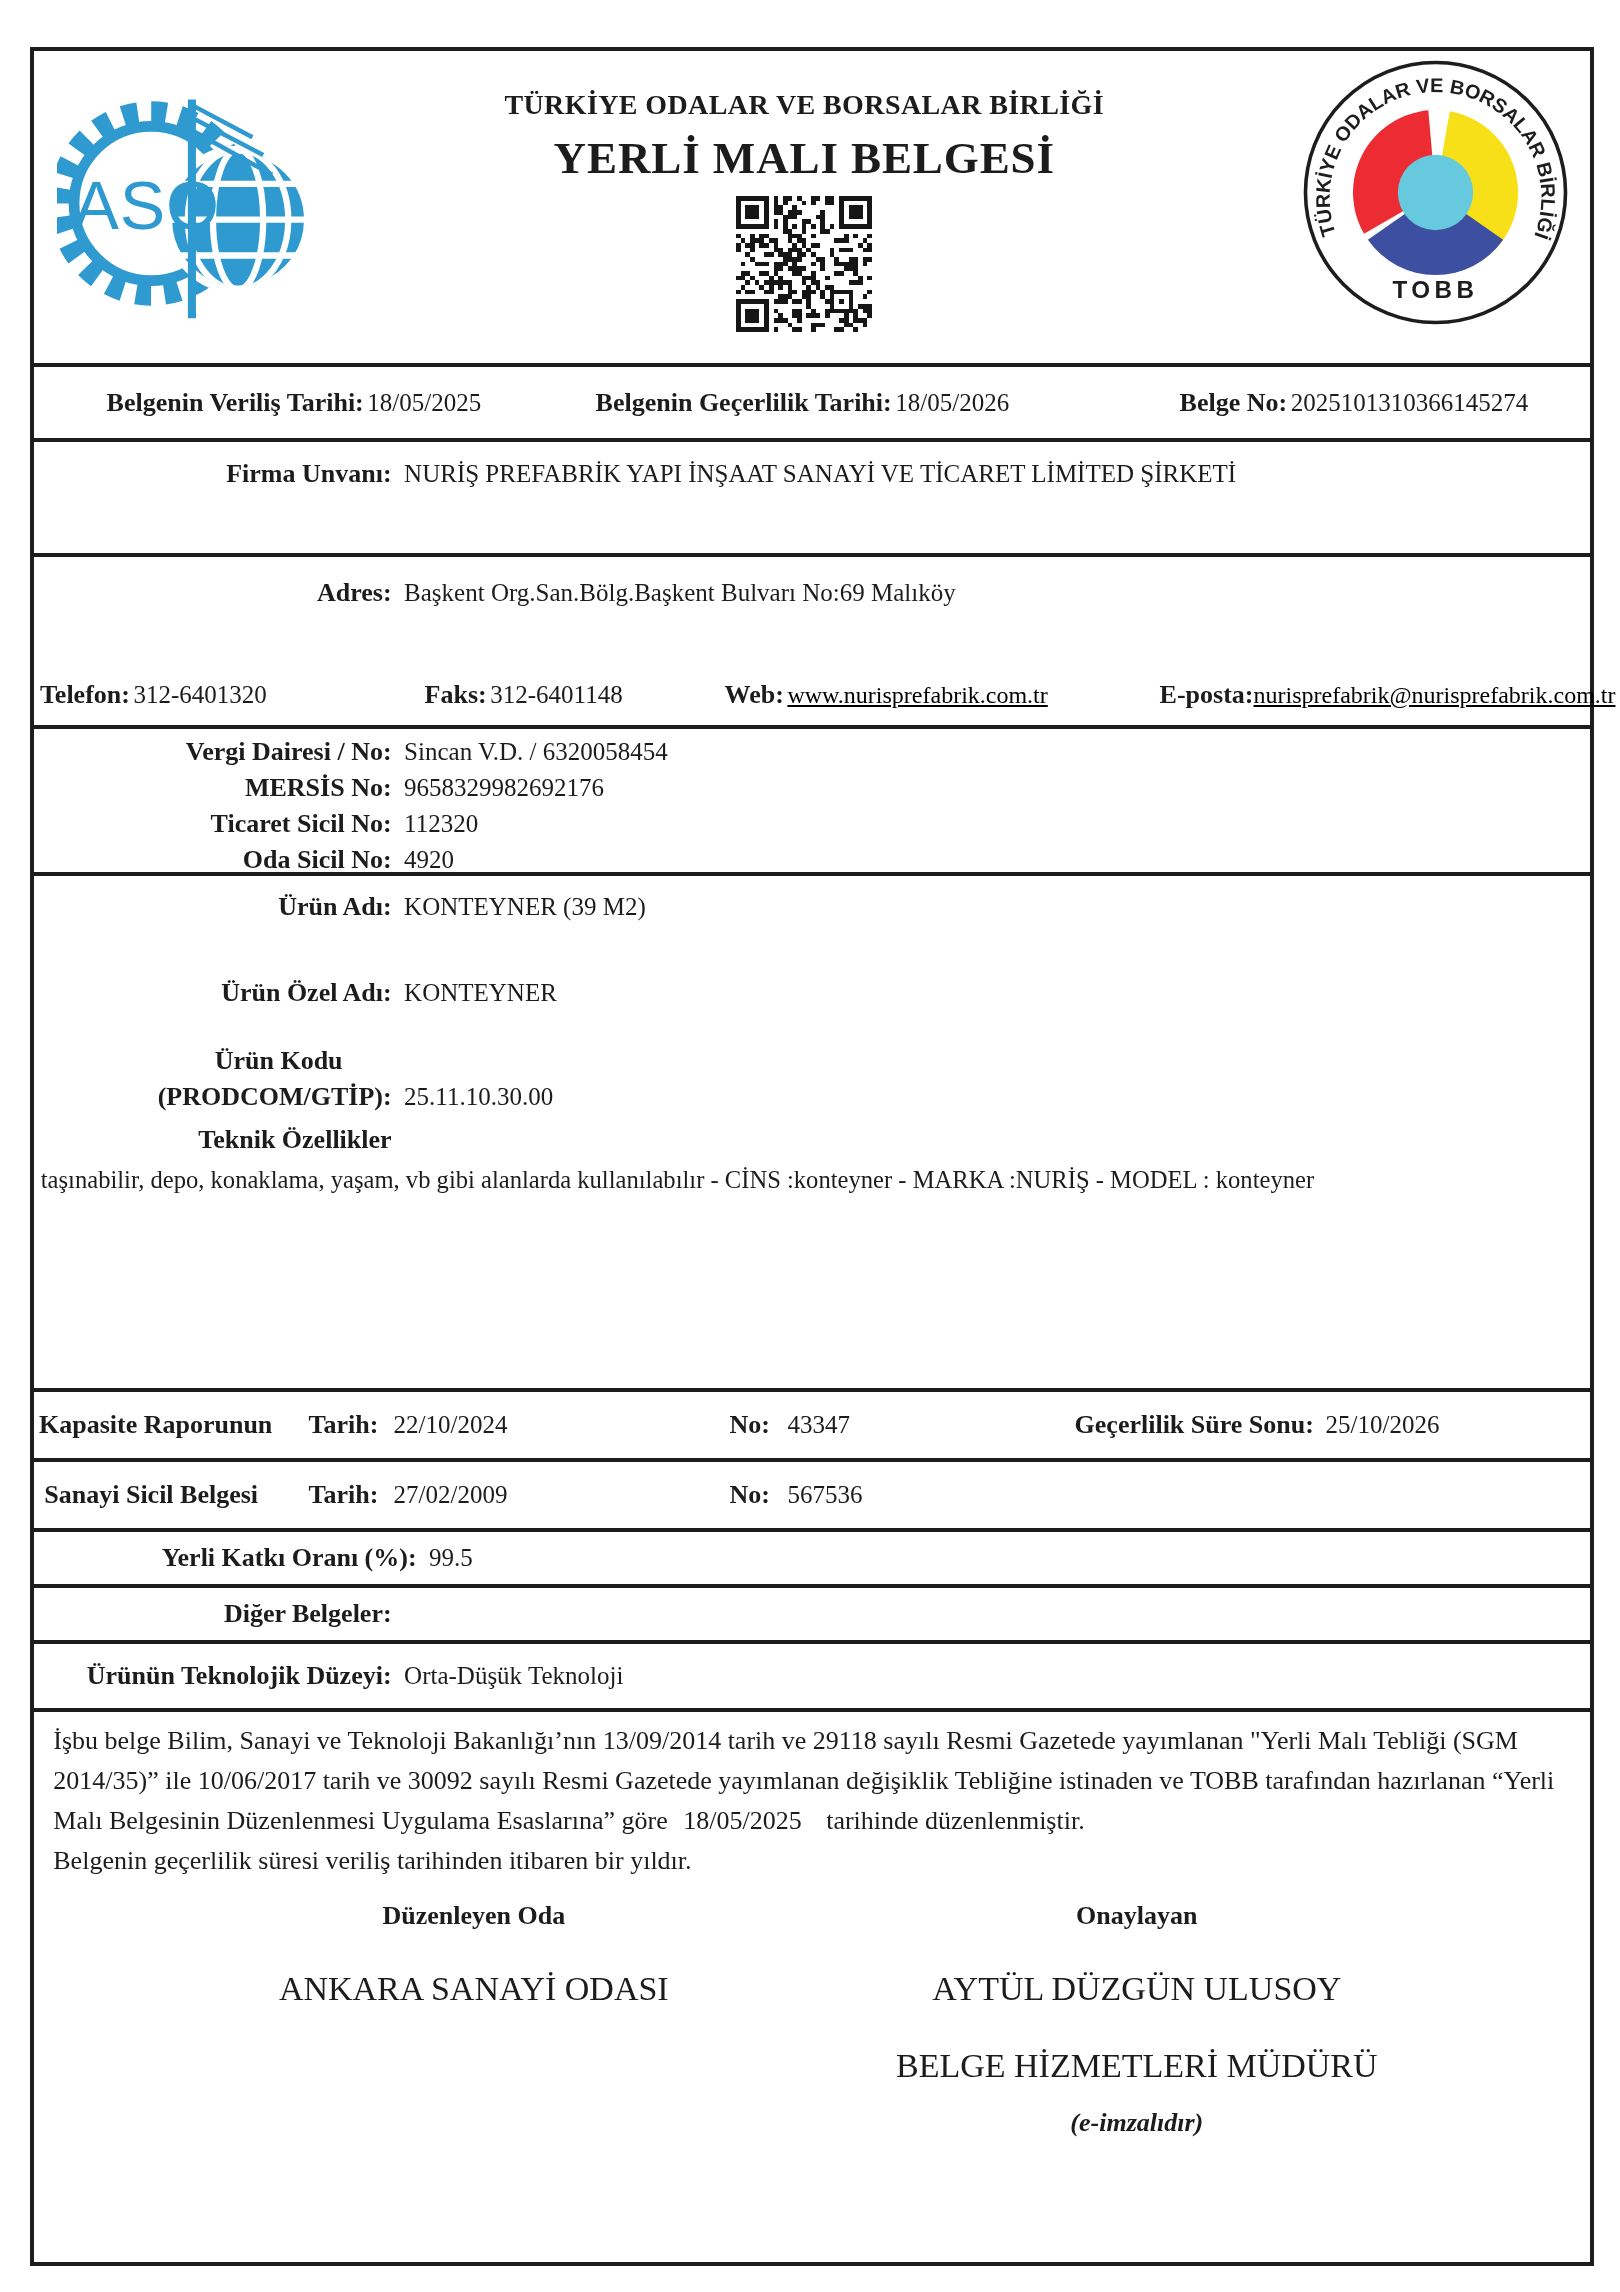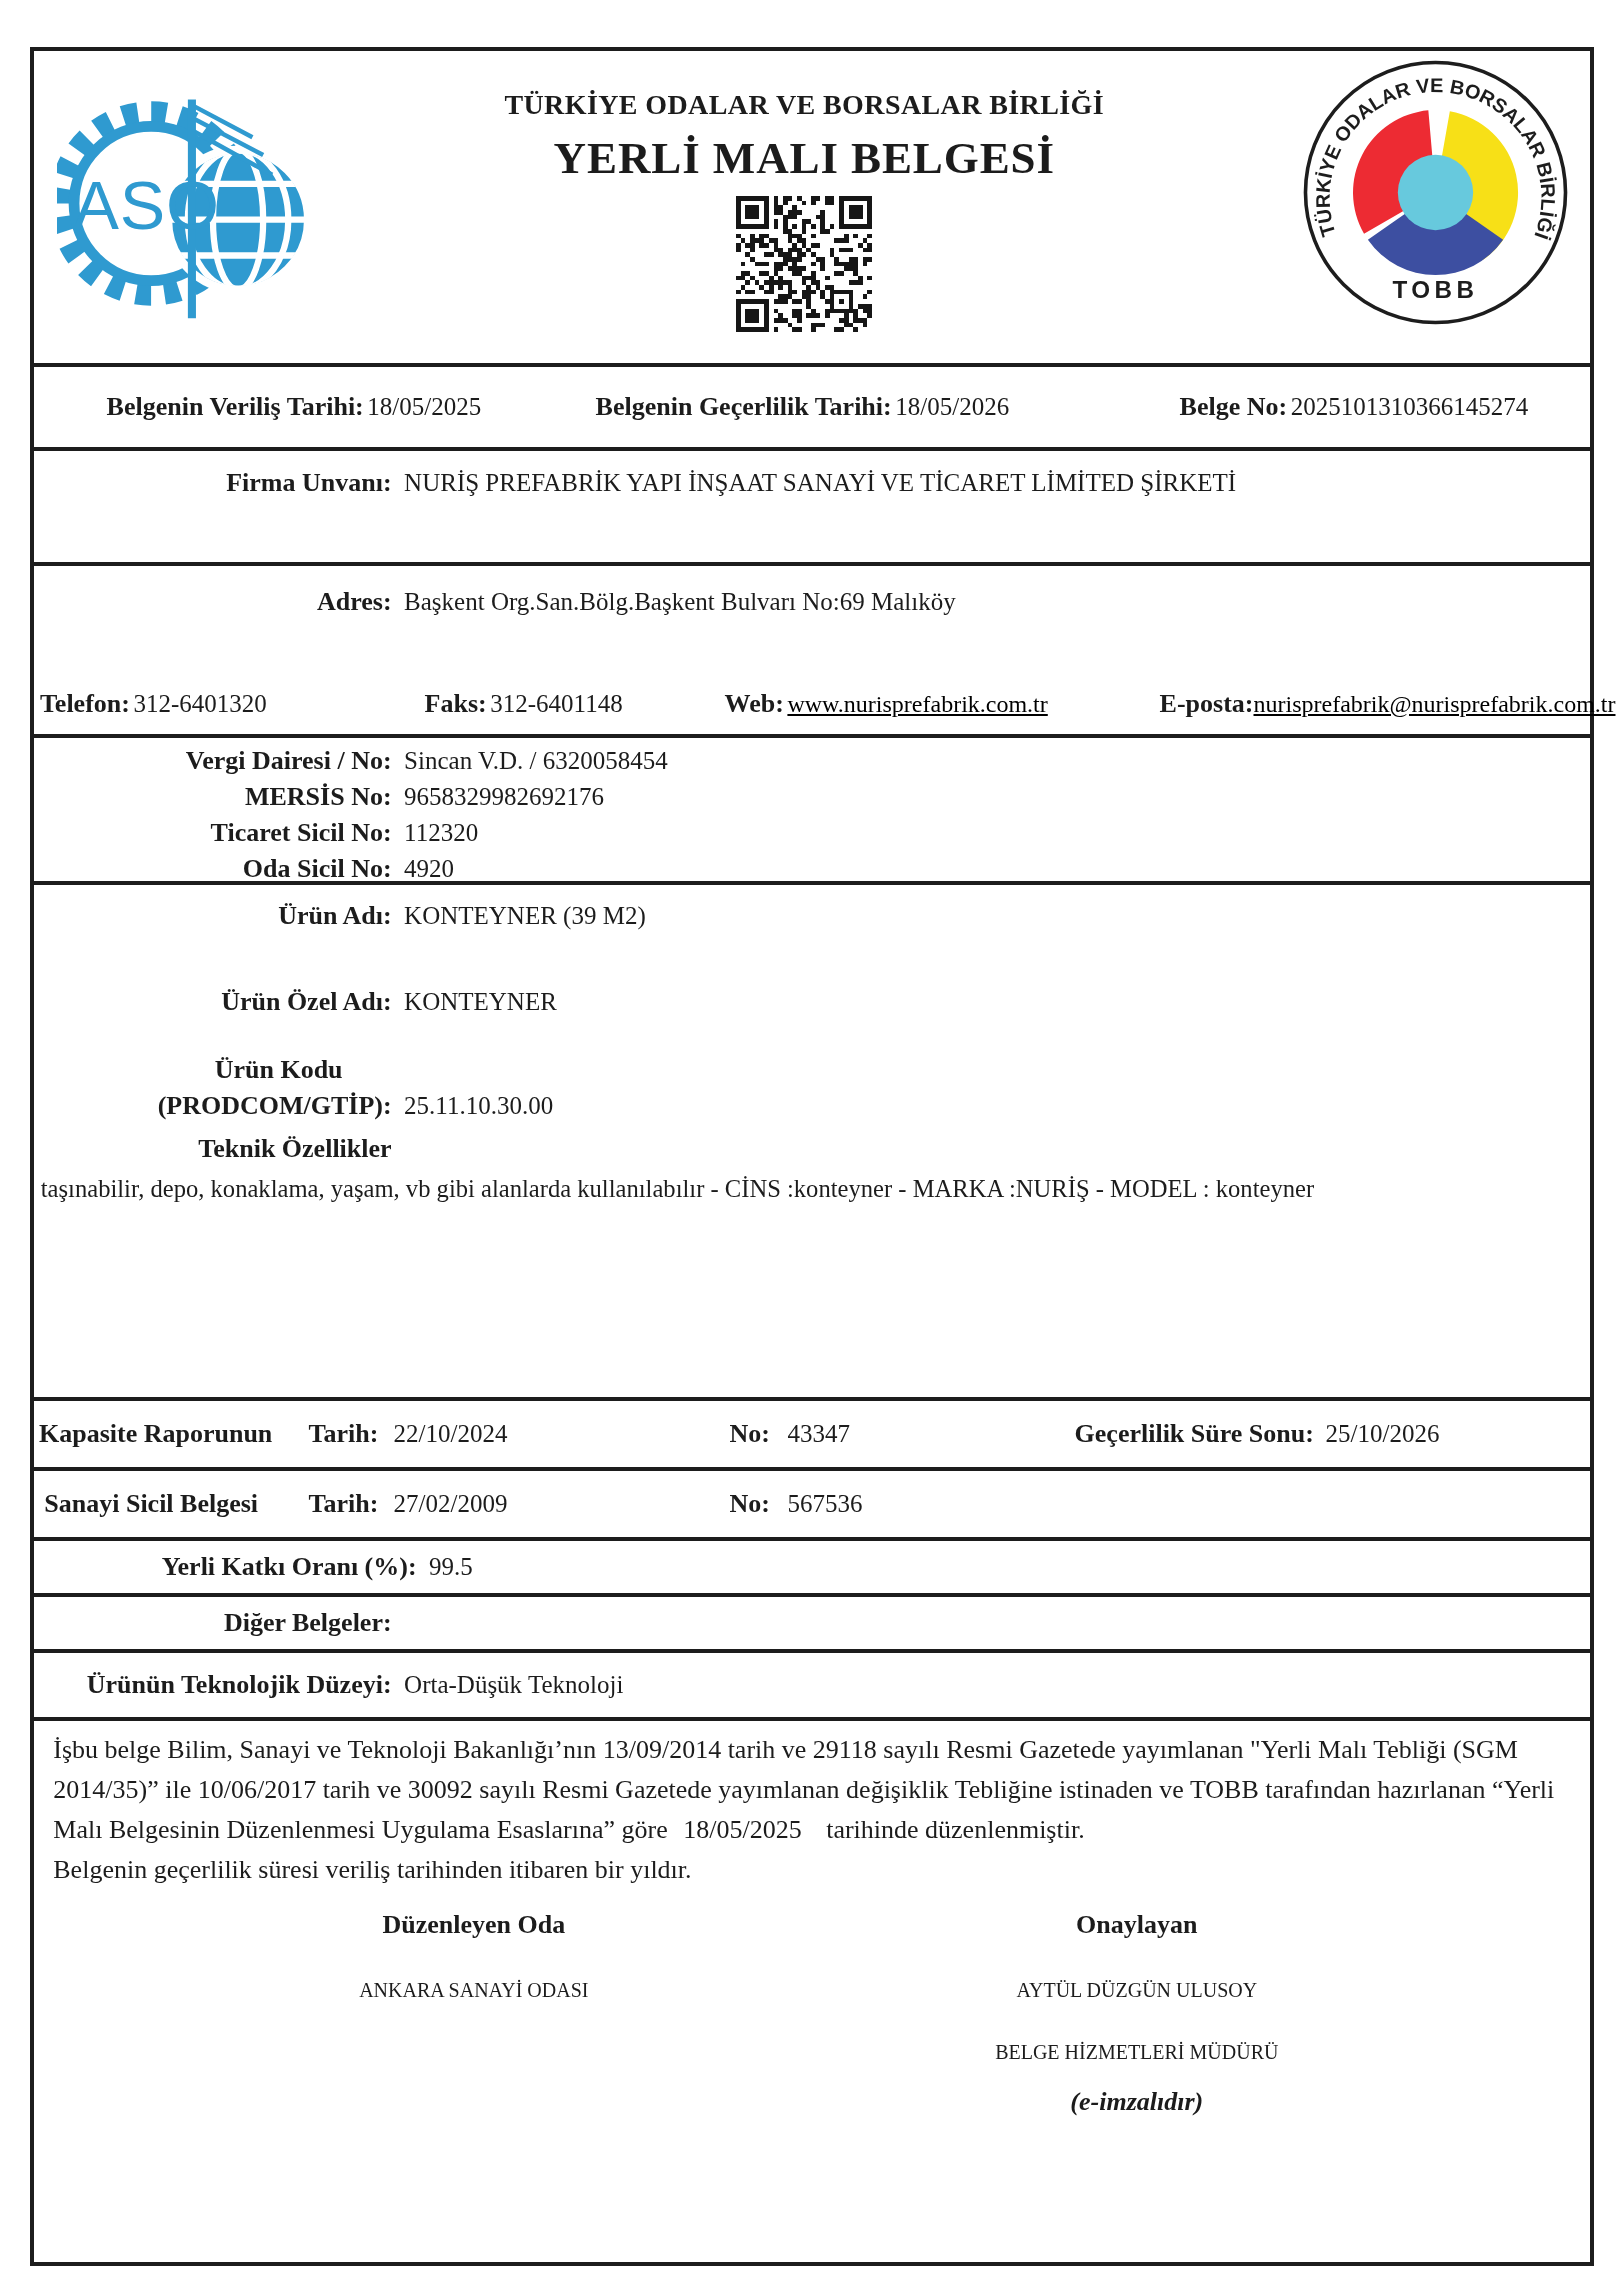--- a/index.html
+++ b/index.html
@@ -22,21 +22,21 @@
   .tobb-logo { width:269px; height:269px; margin:7.2px 19.7px 0 0; flex:none; }
 
   
   .flexrow { display:flex; align-items:flex-start; }
   .lblcol { width:358px; flex:none; text-align:right; font-weight:bold; font-size:26px; line-height:36px; }
   .val { margin-left:12.5px; font-size:25px; line-height:36px; }
   .abs { position:absolute; top:50%; transform:translateY(-50%); white-space:nowrap; }
   .b { font-weight:bold; font-size:26px; }
   .r { font-size:25px; }
 
-  .dates { height:84px; }
+  .dates { height:75px; }
   .firma { height:115px; padding-top:14.3px; }
   .adres { height:172px; padding-top:18px; }
   .contact { position:absolute; left:0; right:0; bottom:7.2px; height:38px; }
   .contact .grp { position:absolute; white-space:nowrap; }
   .ulink { font-size:24px; text-decoration:underline; color:#000000; }
 
   .registry { height:147px; padding-top:5.4px; }
   .registry .flexrow { margin-bottom:0; }
 
   .product { height:516px; }
@@ -57,21 +57,21 @@
 
   .legal { height:555px; padding:9px 25px 0 19.7px; }
   .legal-par { font-size:26px; line-height:40px; text-align:left; }
   .inline-date { margin:0 18px 0 9px; }
   .validity { font-size:26px; line-height:40px; }
   .sigs { display:flex; margin-top:19.7px; }
   .sig-col { text-align:center; }
   .sig-col.left { width:573px; margin-left:134px; }
   .sig-col.right { width:645px; margin-left:54px; }
   .sig-title { font-weight:bold; font-size:26px; margin-bottom:21.5px; }
-  .sig-line { font-size:20px; margin-bottom:23px;margin-top:39px; }
+  .sig-line { font-size:34px; margin-bottom:23px;margin-top:39px; }
   .sig-note { font-size:26px; font-weight:bold; font-style:italic; margin-top:5.4px; }
 </style>
 </head>
 <body>
 
 <div class="doc">
 
   <div class="sec first header">
     <svg class="aso-logo" viewBox="0 0 280 300">
       <circle cx="105" cy="150" r="102" fill="none" stroke="#2f9ad0" stroke-width="24" stroke-dasharray="17 15"></circle>

